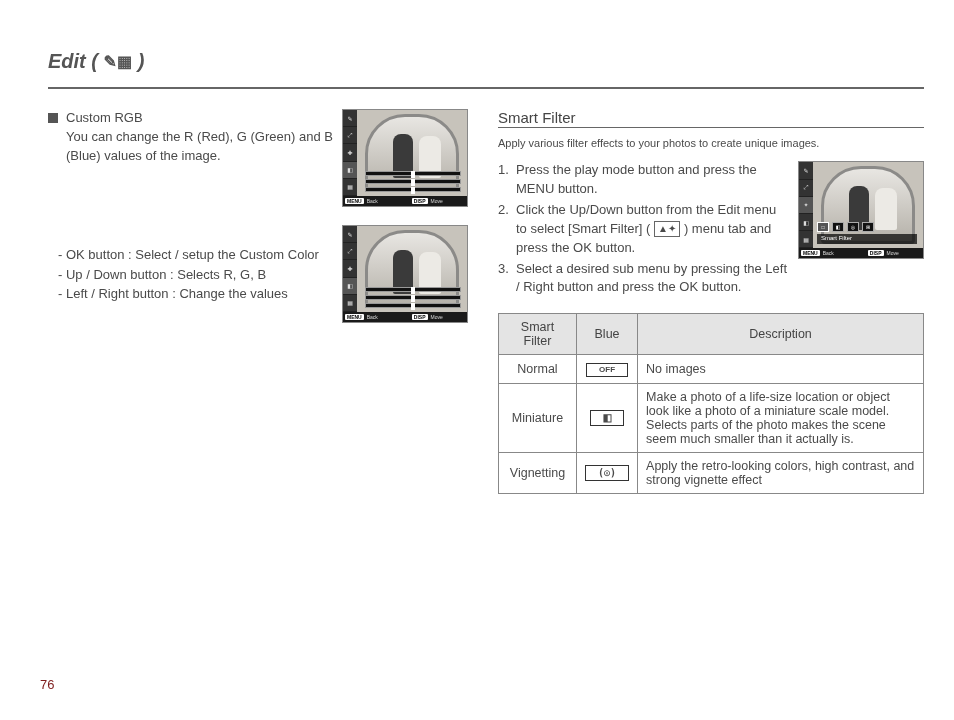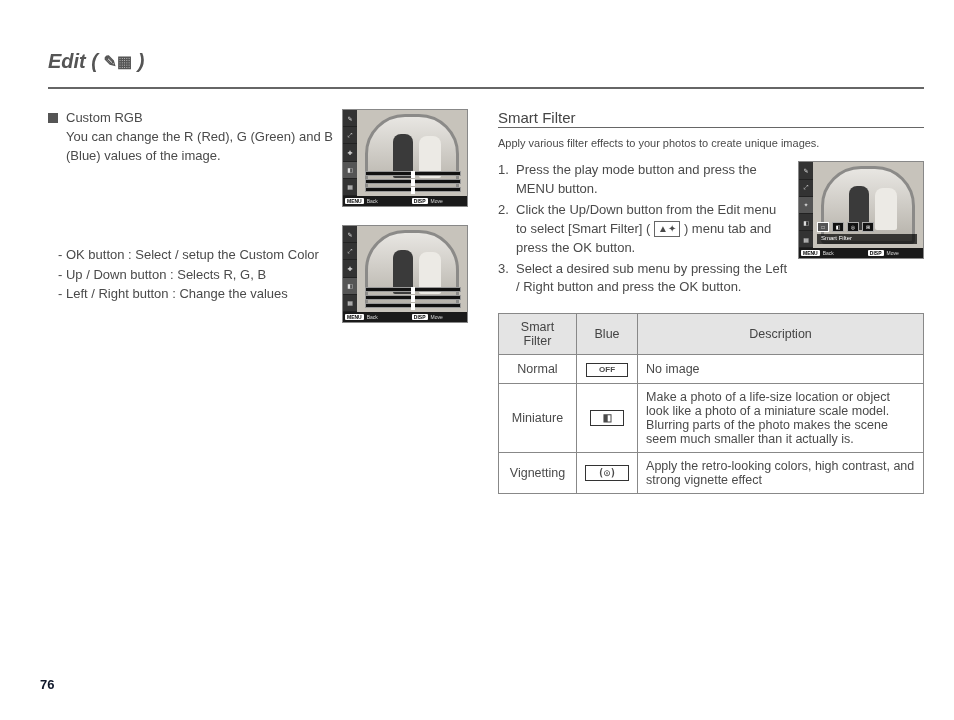--- a/index.html
+++ b/index.html
@@ -51,21 +51,21 @@
   table.sf { width: 100%; border-collapse: collapse; font-size: 12.5px; }
   table.sf th, table.sf td { border: 1px solid #888; padding: 6px 8px; vertical-align: middle; }
   table.sf th { background: #e4e4e4; font-weight: normal; text-align: center; color: #444; }
   table.sf td.c { text-align: center; }
   table.sf td.icon-cell { text-align: center; width: 46px; }
   .ficon { display: inline-block; border: 1.5px solid #333; border-radius: 0; font-size: 10px; line-height: 1; padding: 2px 12px; min-width: 24px; text-align: center; font-weight: bold; }
   .ficon.off { font-size: 8px; }
   .ficon.min { letter-spacing: -1px; }
   .ficon.vig { font-family: monospace; }
   .ficon.fish { font-family: monospace; }
-  .pagenum { position: absolute; left: 40px; bottom: 28px; font-size: 13px; font-weight: bold; color: #0f172a; }
+  .pagenum { position: absolute; left: 40px; bottom: 28px; font-size: 13px; font-weight: normal; color: #7f1d1d; }
 </style>
 </head>
 <body>
 
 <div class="page">
   <div class="title-line">
     <span class="title">
       <span>Edit ( </span><span class="icon-wrap">✎▦</span><span> )</span>
     </span>
   </div>
@@ -220,26 +220,26 @@
       <table class="sf">
         <tbody>
             <tr>
           <th style="width:78px">Smart Filter</th>
           <th style="width:46px">Blue</th>
           <th>Description</th>
         </tr>
         <tr>
           <td class="c">Normal</td>
           <td class="icon-cell"><span class="ficon off">OFF</span></td>
-          <td>No image</td>
+          <td>No images</td>
         </tr>
         <tr>
           <td class="c">Miniature</td>
           <td class="icon-cell"><span class="ficon min">◧</span></td>
-          <td>Make a photo of a life-size location or object look like a photo of a miniature scale model. Blurring parts of the photo makes the scene seem much smaller than it actually is.</td>
+          <td>Make a photo of a life-size location or object look like a photo of a miniature scale model. Selects parts of the photo makes the scene seem much smaller than it actually is.</td>
         </tr>
         <tr>
           <td class="c">Vignetting</td>
           <td class="icon-cell"><span class="ficon vig">(◎)</span></td>
           <td>Apply the retro-looking colors, high contrast, and strong vignette effect</td>
         </tr>
       </tbody>
         </table>
     </div>
   </div>

